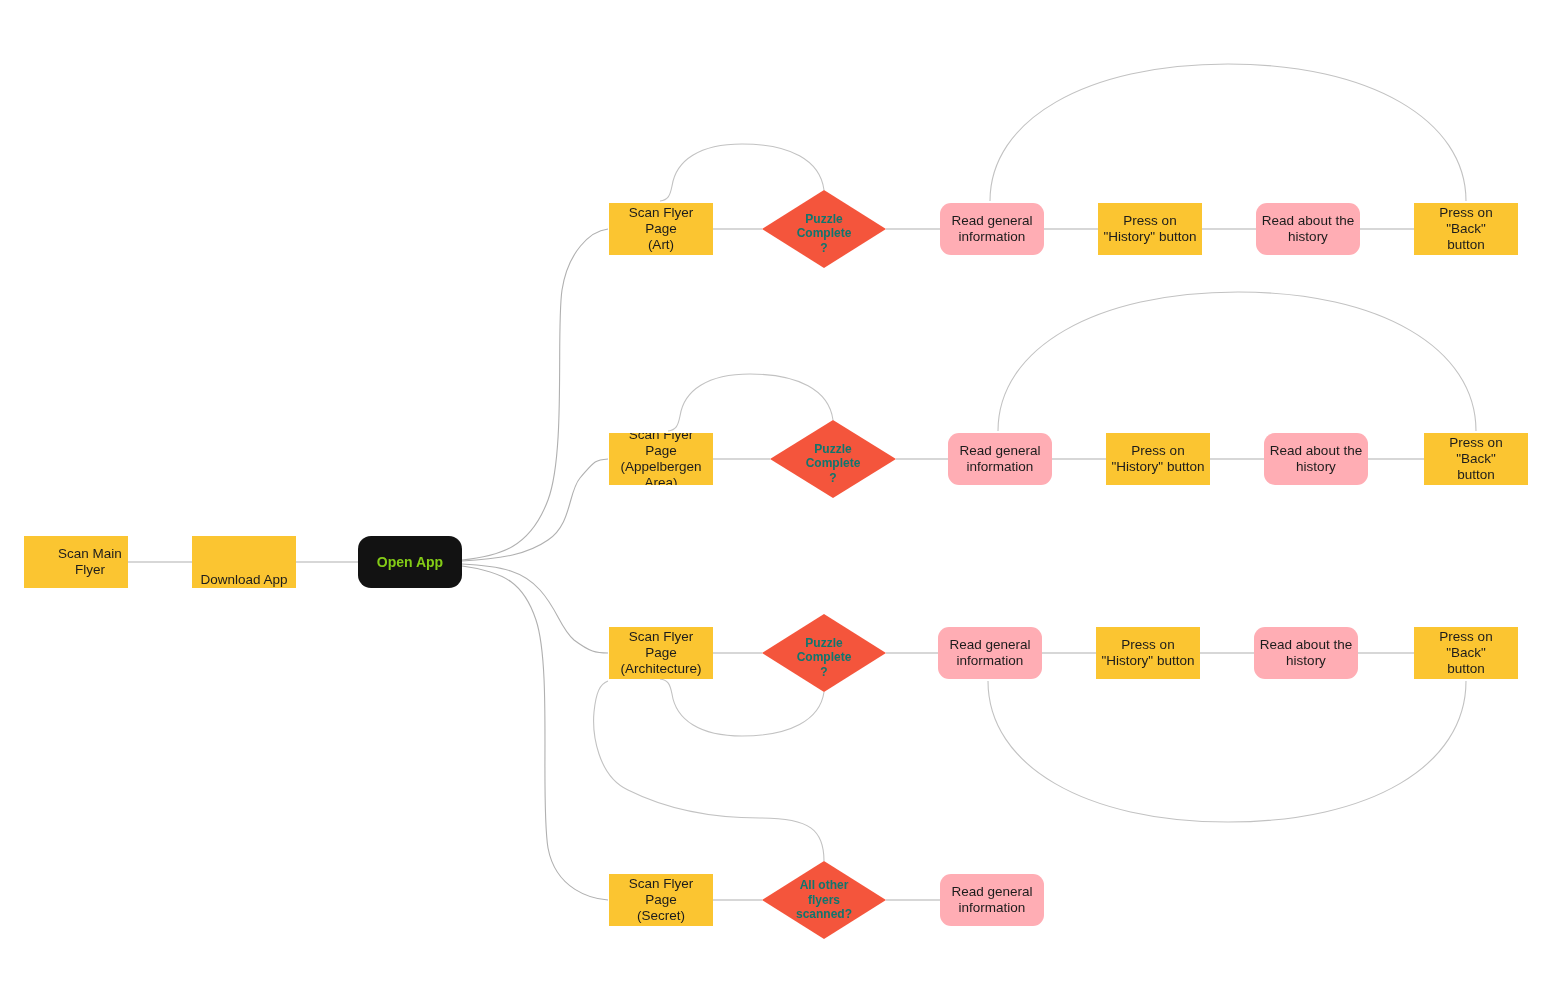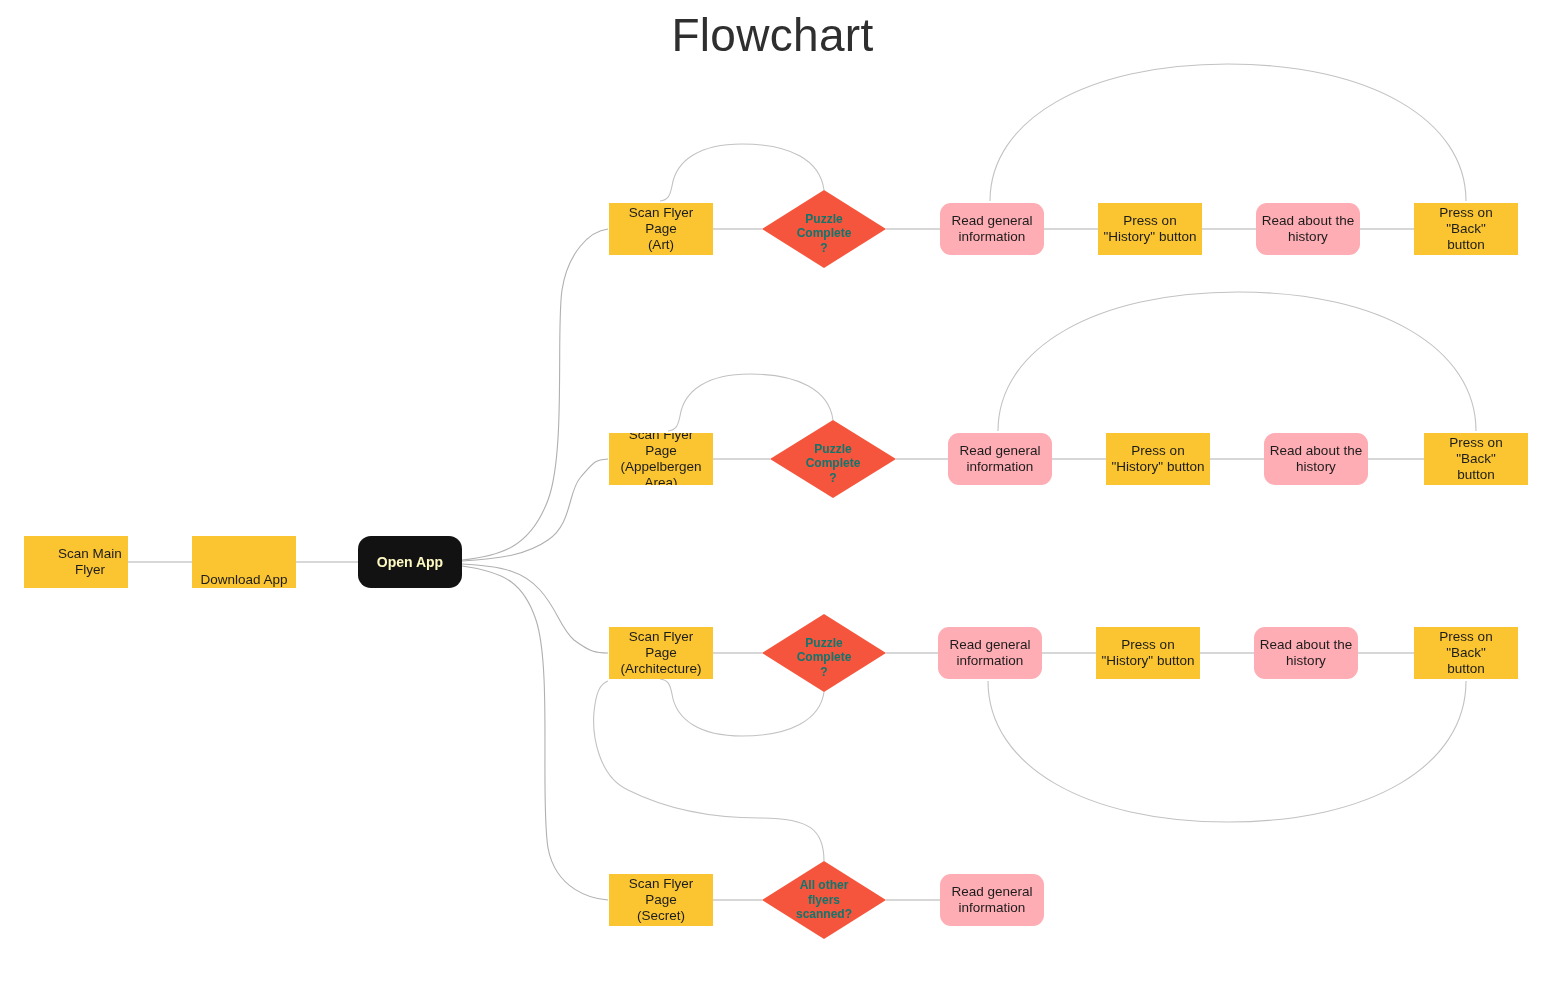--- a/index.html
+++ b/index.html
@@ -71,21 +71,21 @@
     font-size: 13.5px;
   }
   .rect-pink {
     background: #FFADB4;
     color: #1c1c1c;
     font-size: 13.5px;
     border-radius: 11px;
   }
   .rect-black {
     background: #121212;
-    color: #fef9c3;
+    color: #84cc16;
     font-size: 14px;
     font-weight: bold;
     border-radius: 13px;
   }
   .diamond-wrap {
     position: absolute;
   }
   .diamond-shape {
     position: absolute;
     left: 0;
@@ -117,21 +117,20 @@
     align-items: flex-start;
     padding-top: 22px;
     box-sizing: border-box;
   }
 </style>
 </head>
 <body>
 
 <div id="canvas">
 
-  <div class="title">Flowchart</div>
 
   <svg id="edges" viewBox="0 0 1545 982" width="1545" height="982" xmlns="http://www.w3.org/2000/svg">
 
     <path class="edge" d="M128,562 L192,562"></path>
     <path class="edge" d="M296,562 L358,562"></path>
 
     <path class="edge" d="M462,560 C500,556 530,548 548,500 C566,452 556,330 562,290 C568,252 590,231 608,229"></path>
     <path class="edge" d="M462,561 C502,559 528,554 548,540 C572,524 568,492 580,478 C594,462 594,460 608,459"></path>
     <path class="edge" d="M462,564 C504,566 524,572 540,590 C558,610 560,628 574,640 C590,652 596,653 608,653"></path>
     <path class="edge" d="M462,566 C506,572 524,584 536,620 C552,668 540,800 548,848 C556,890 592,899 608,900"></path>

